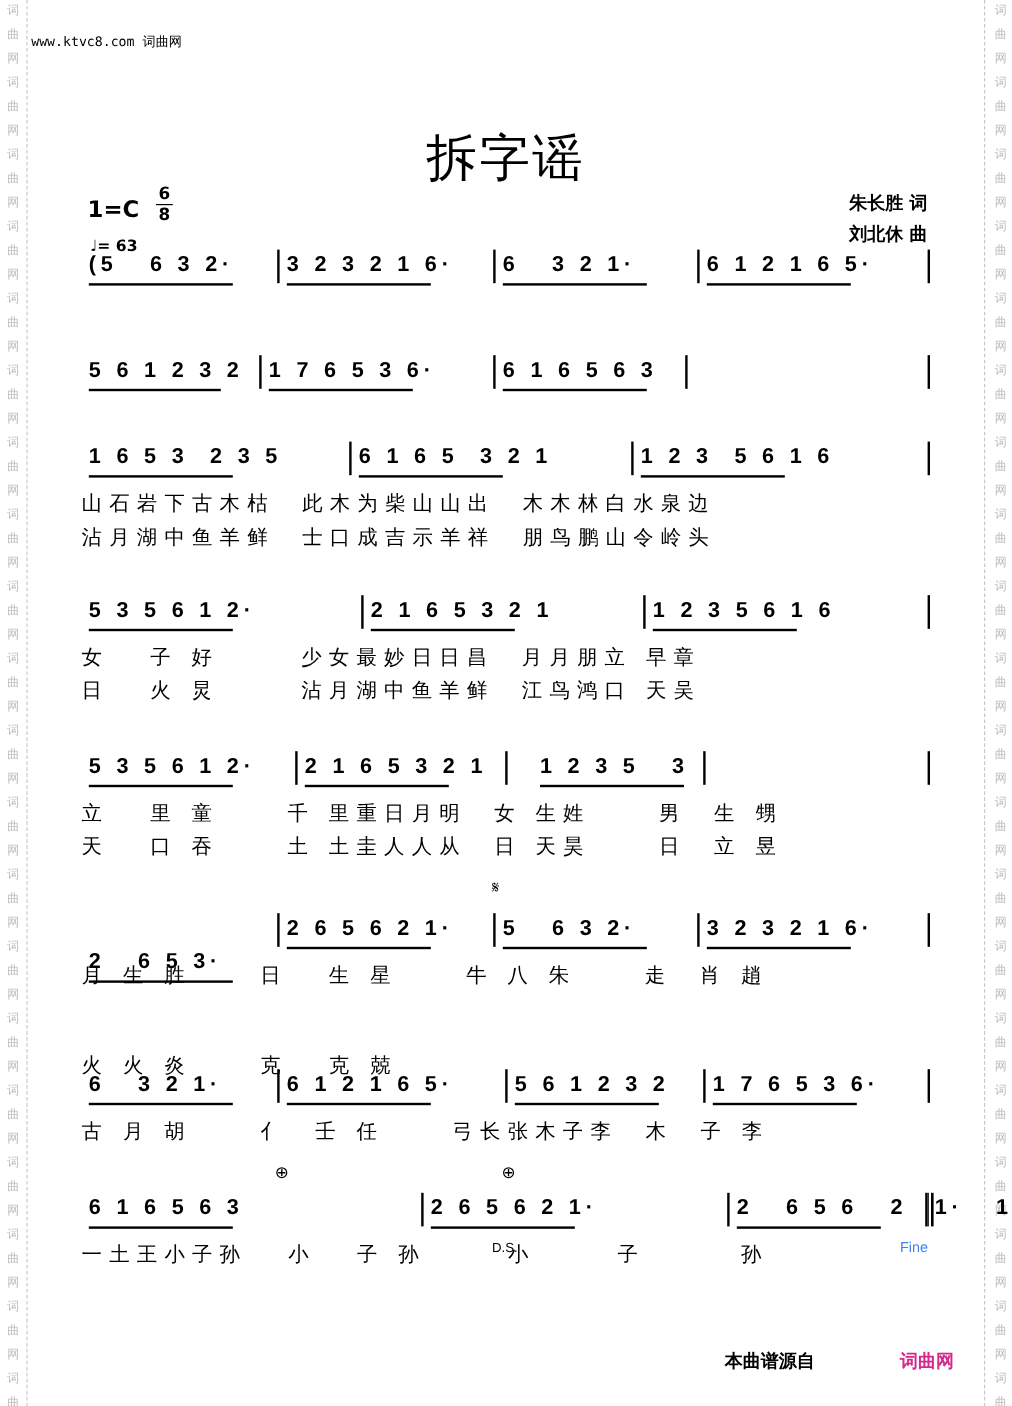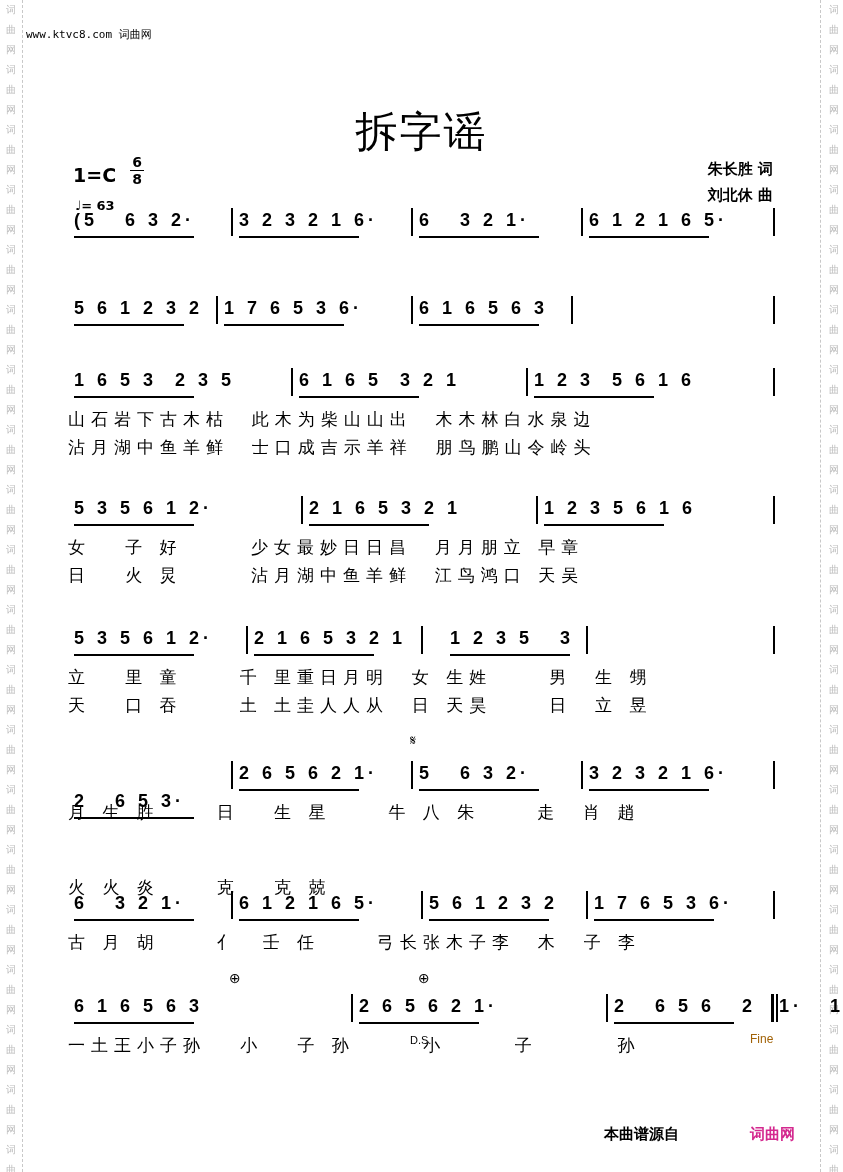--- a/index.html
+++ b/index.html
@@ -18,21 +18,21 @@
   .credits { position:absolute; right:70px; top:156px; font-size:15px; font-weight:bold; text-align:right; line-height:26px; }
 
   .row { position:absolute; left:68px; width:710px; height:44px; }
   .measure { position:absolute; top:0; height:44px; }
   .notes { position:absolute; top:8px; left:6px; font-family:"Liberation Sans", sans-serif; font-weight:bold; font-size:18px; letter-spacing:4px; white-space:pre; }
   .bar { position:absolute; top:6px; width:1.5px; height:28px; background:#000; }
   .lyric { position:absolute; left:68px; font-size:17px; letter-spacing:6px; white-space:pre; font-family:"DejaVu Sans", sans-serif; }
   .ul { position:absolute; height:1.5px; background:#000; }
   .sign { position:absolute; font-size:14px; }
   .ds { position:absolute; font-size:11px; font-family:"Liberation Sans", sans-serif; }
-  .fine { position:absolute; font-size:12px; color:#a16207; font-family:"Liberation Sans", sans-serif; }
+  .fine { position:absolute; font-size:12px; color:#3b82f6; font-family:"Liberation Sans", sans-serif; }
   .footer-l { position:absolute; left:604px; top:1125px; font-size:15px; font-weight:bold; }
   .footer-r { position:absolute; left:750px; top:1125px; font-size:15px; font-weight:bold; color:#d4298f; }
 </style>
 </head>
 <body>
 
 <div class="margin-line" style="left:22px;"></div>
 <div class="margin-line" style="left:820px;"></div>
 <div class="wm-col" id="wmL" style="left:3px;">
     <div class="wm-group">词<br>曲<br>网</div>

